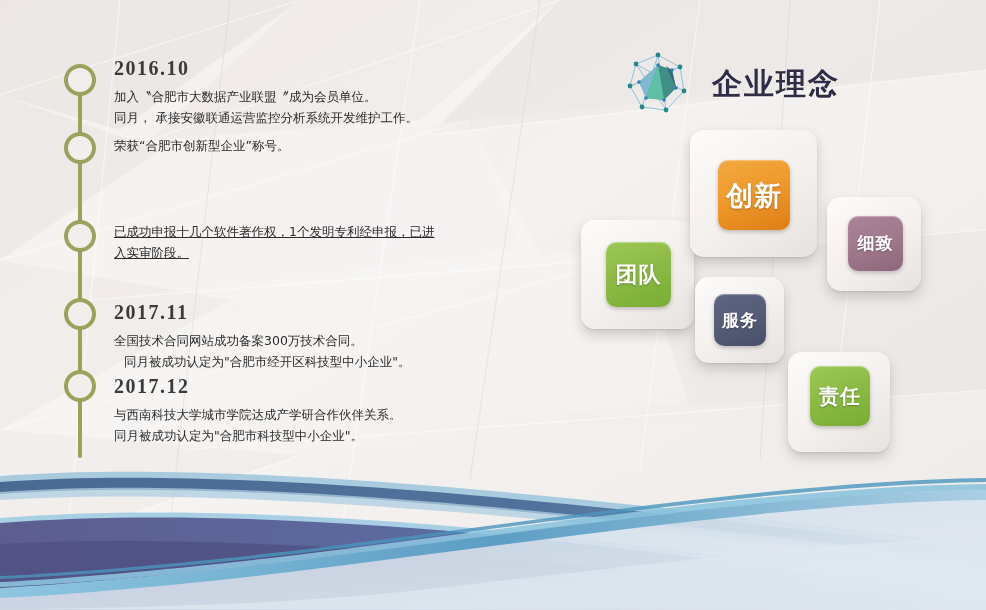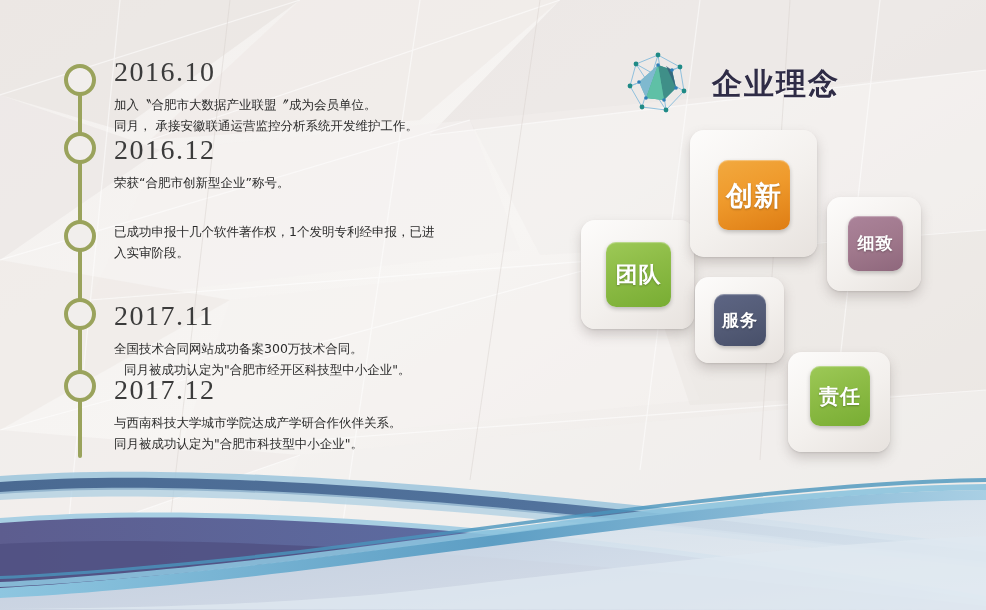--- a/index.html
+++ b/index.html
@@ -24,29 +24,29 @@
   
   .timeline{position:absolute;left:62px;top:58px;width:420px;z-index:5;}
   .tl-axis{position:absolute;left:16px;top:18px;width:4px;height:382px;background:#9aa35c;border-radius:2px;z-index:0;}
   .tl-item{position:relative;padding-left:52px;z-index:1;}
   .tl-dot{
     position:absolute;left:2px;width:32px;height:32px;border-radius:50%;
     border:4px solid #9aa35c;background:#f1eeec;box-sizing:border-box;z-index:2;
   }
   .tl-year{
     font-family:"Liberation Serif","DejaVu Serif",serif;
-    font-size:28px;color:#3b3b3b;letter-spacing:1.5px;
-    line-height:1;margin-bottom:9px;
+    font-size:20px;color:#3b3b3b;letter-spacing:1.5px;
+    line-height:1;margin-bottom:9px;font-weight:bold;
   }
   .tl-line{
     font-family:"DejaVu Sans",sans-serif;
     font-size:12.5px;color:#2b2b2b;line-height:1.65;
     white-space:nowrap;
   }
-  .tl-line.wrap{white-space:normal;max-width:330px;}
+  .tl-line.wrap{white-space:normal;max-width:330px;text-decoration:underline;}
   .tl-line.ind{padding-left:10px;}
 
   
   .brand{position:absolute;left:622px;top:48px;z-index:6;display:flex;align-items:center;gap:18px;text-align:center;}
   .brand-logo{width:72px;height:72px;display:block;}
   .brand-title{
     font-family:"DejaVu Sans",sans-serif;
     font-size:30px;font-weight:bold;color:#2f2c46;letter-spacing:2px;
     text-shadow:0 1px 0 rgba(255,255,255,.7);
   }
@@ -130,21 +130,20 @@
 
     <div class="tl-item" style="height:78px">
       <div class="tl-dot" style="top:6px"></div>
       <div class="tl-year">2016.10</div>
       <div class="tl-line">加入〝合肥市大数据产业联盟〞成为会员单位。</div>
       <div class="tl-line">同月， 承接安徽联通运营监控分析系统开发维护工作。</div>
     </div>
 
     <div class="tl-item" style="height:80px">
       <div class="tl-dot" style="top:-4px"></div>
-      <div class="tl-year">2016.12</div>
       <div class="tl-line" style="margin-bottom:9px">荣获“合肥市创新型企业”称号。</div>
     </div>
 
     <div class="tl-item" style="height:80px">
       <div class="tl-dot" style="top:-2px"></div>
       <div class="tl-line wrap" style="margin-top:6px">已成功申报十几个软件著作权，1个发明专利经申报，已进入实审阶段。</div>
     </div>
 
     <div class="tl-item" style="height:74px">
       <div class="tl-dot" style="top:-4px"></div>

